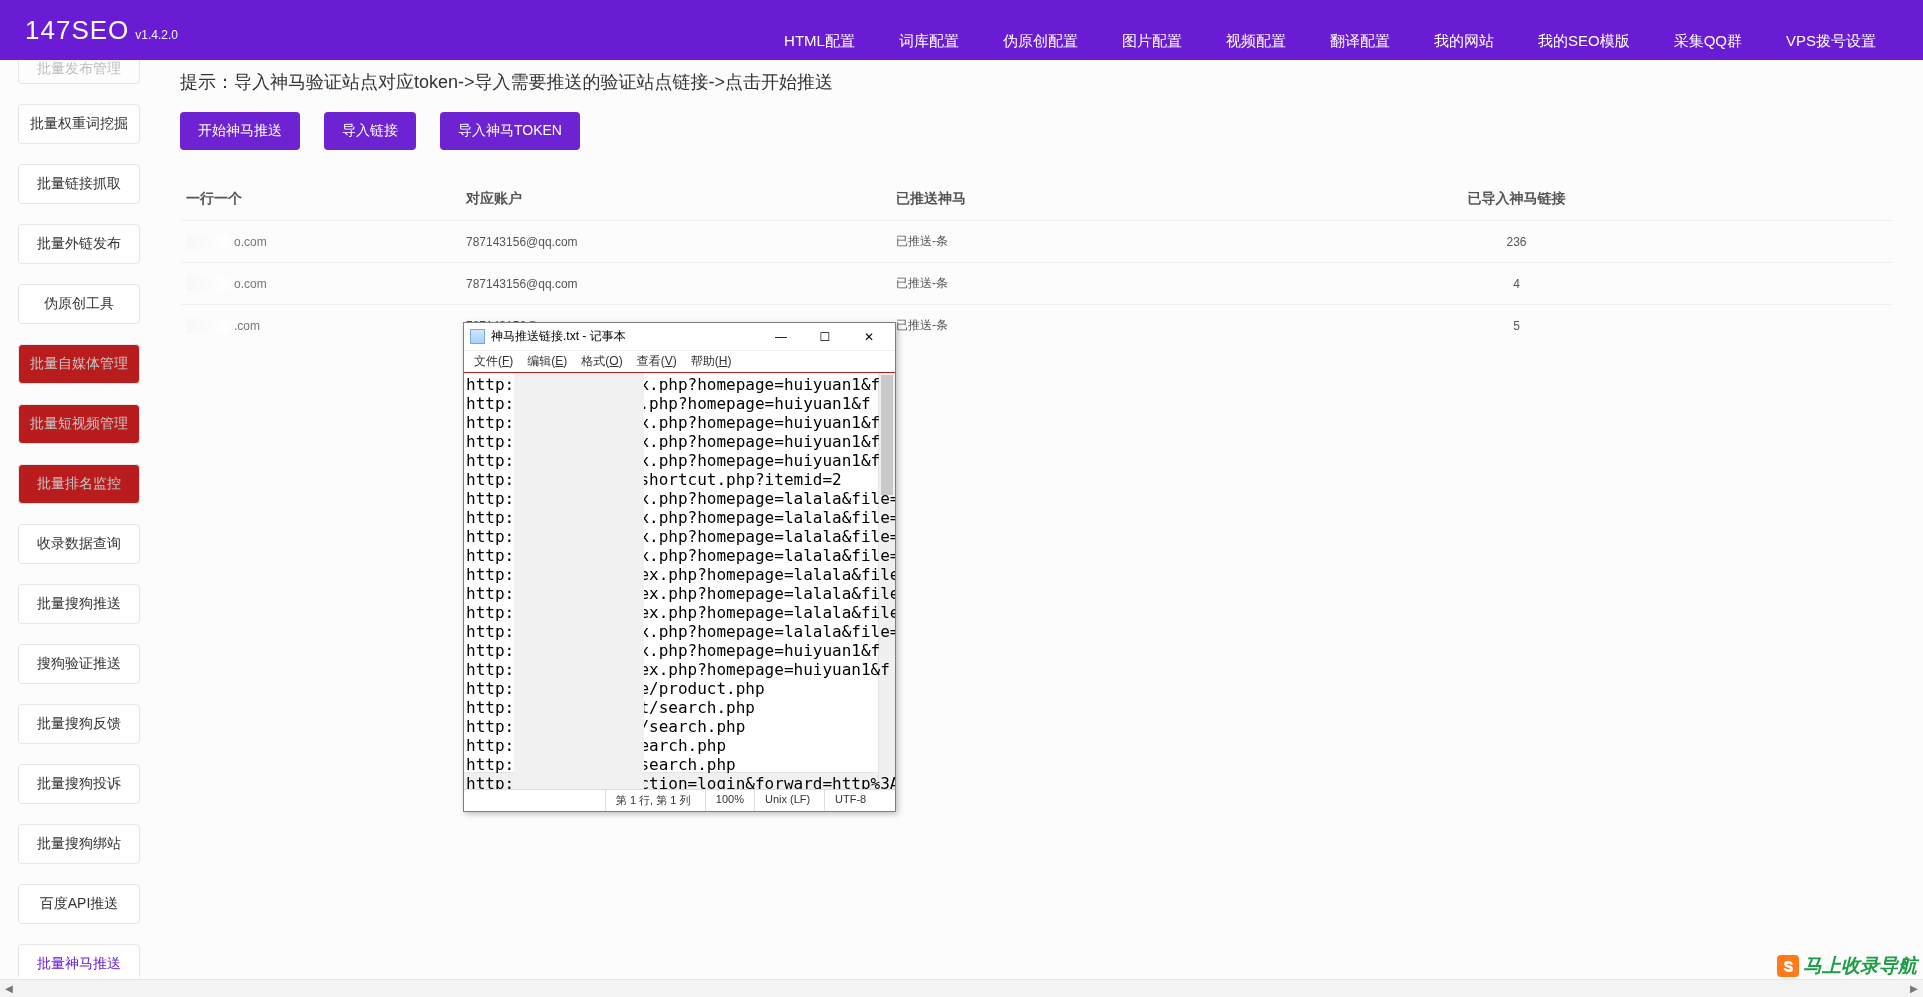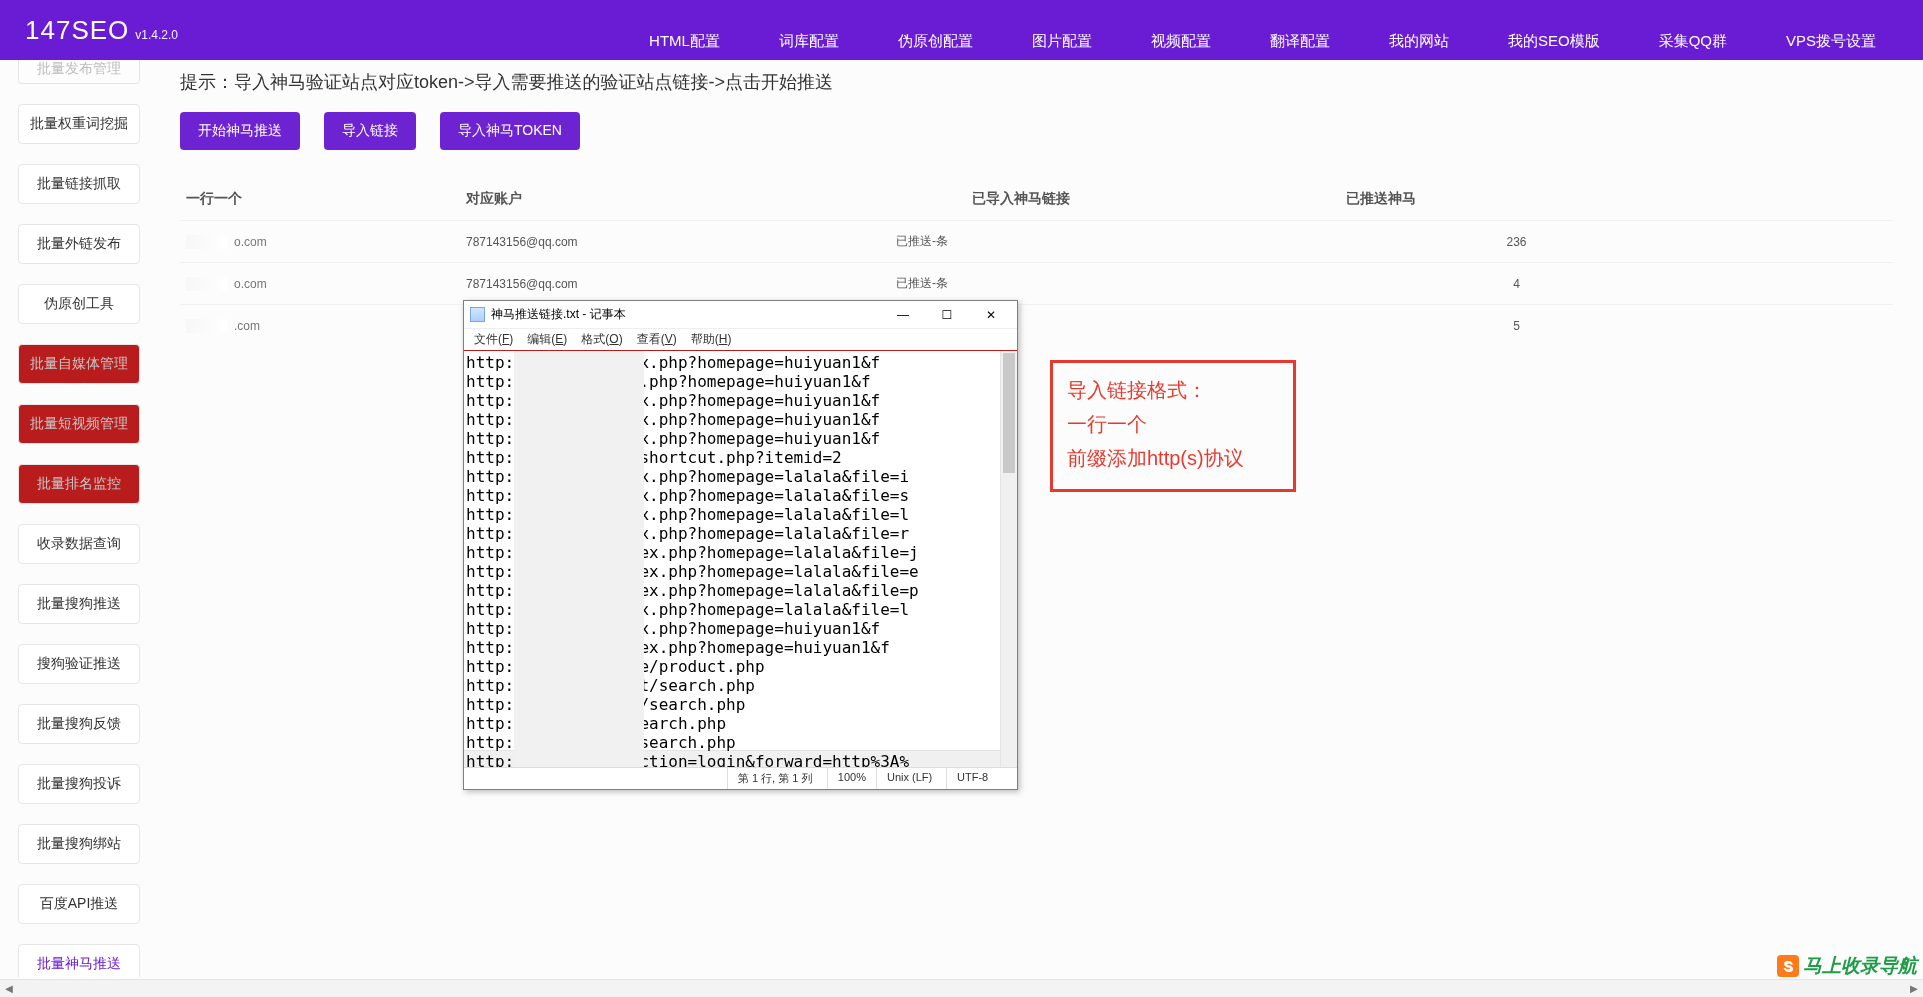--- a/index.html
+++ b/index.html
@@ -3,21 +3,21 @@
 <meta charset="utf-8">
 <style>
 * { margin: 0; padding: 0; box-sizing: border-box; }
 body { font-family: "Microsoft YaHei", Arial, sans-serif; background: #fcfcfc; font-size: 13px; color: #333; overflow: hidden; width: 1923px; height: 997px; position: relative; }
 
 
 .top-nav { background: #691cd3; height: 60px; display: flex; align-items: center; padding: 0 25px 0 25px; color: #fff; }
 .logo-area { display: flex; align-items: baseline; }
 .logo-title { font-size: 26px; font-weight: 400; letter-spacing: 1px; }
 .logo-version { font-size: 12px; margin-left: 6px; opacity: 0.95; }
-.nav-items { margin-left: auto; display: flex; gap: 15px; margin-top: 22px; }
+.nav-items { margin-left: auto; display: flex; gap: 0; margin-top: 22px; }
 .nav-item { color: #fff; padding: 0 22px; height: 60px; display: flex; align-items: center; font-size: 15px; cursor: pointer; }
 
 
 .main-wrap { display: flex; height: calc(100% - 60px - 20px); }
 
 
 .sidebar { width: 180px; padding: 6px 12px 0 18px; overflow-y: auto; }
 .side-btn { display: block; width: 122px; background: #fff; border: 1px solid #e6e6e6; border-radius: 4px; padding: 10px 0; text-align: center; color: #333; font-size: 14px; margin-bottom: 20px; cursor: pointer; box-shadow: 0 0 1px rgba(0,0,0,0.02); }
 .side-btn.disabled { color: #c6c6c6; background: #b91c1c; }
 .side-btn.active { color: #691cd3; }
@@ -32,21 +32,21 @@
 
 .tbl { width: 100%; }
 .tbl-head, .tbl-row { display: grid; grid-template-columns: 280px 430px 450px 1fr; align-items: center; padding: 12px 6px; }
 .tbl-head { font-size: 14px; color: #555; font-weight: 600; }
 .tbl-row { border-top: 1px solid #f1f1f1; font-size: 12px; color: #555; }
 .tbl-row .c1 { color:#777; padding-left: 48px; position:relative;}
 .tbl-row .c4 { text-align: center; padding-right: 200px;}
 .blur-left { position:absolute; left:0; top:0; bottom:0; width:42px; background:linear-gradient(90deg,#f7f7f7,#fff); }
 
 
-.notepad { position: absolute; left: 283px; top: 240px; width: 555px; height: 490px; background: #fff; border: 1px solid #7e7e7e; box-shadow: 2px 2px 6px rgba(0,0,0,0.25); font-family: "Segoe UI", Arial, sans-serif; }
+.notepad { position: absolute; left: 283px; top: 262px; width: 433px; height: 490px; background: #fff; border: 1px solid #7e7e7e; box-shadow: 2px 2px 6px rgba(0,0,0,0.25); font-family: "Segoe UI", Arial, sans-serif; }
 .np-title { height: 28px; background: #fff; display: flex; align-items: center; padding: 0 4px 0 6px; border-bottom: 1px solid #eee; font-size: 12px; }
 .np-title-icon { width:15px; height:15px; background:linear-gradient(#cfe6ff,#a9d0ff); border:1px solid #7aa8d8; margin-right:6px;}
 .np-title-text { flex: 1; color:#000; }
 .np-winbtn { width: 44px; height: 28px; display: flex; align-items: center; justify-content: center; color:#000; cursor:pointer;}
 .np-menu { height: 22px; display: flex; gap: 2px; padding-left: 4px; border-bottom: 1px solid #b91c1c; font-size: 12px; align-items:flex-start; }
 .np-menu span { padding: 2px 6px; cursor:pointer; }
 .np-menu span u { text-decoration: underline; }
 .np-body { height: calc(100% - 28px - 22px - 22px); overflow: hidden; font-family: SimSun, monospace; font-size: 16px; line-height: 19px; padding: 2px 2px; color:#000; position:relative; white-space:nowrap;}
 .np-body .line { position:relative; z-index:1; }
 .redact { position:absolute; left:50px; top:0; width:130px; background:#f1f1f1; z-index:2; }
@@ -120,22 +120,22 @@
     <div class="action-row" id="action-row">
         <button class="action-btn">开始神马推送</button>
         <button class="action-btn">导入链接</button>
         <button class="action-btn">导入神马TOKEN</button>
       </div>
 
     <div class="tbl">
       <div class="tbl-head">
         <div>一行一个</div>
         <div>对应账户</div>
+        <div>已推送神马</div>
         <div style="text-align:center;padding-right:200px;">已导入神马链接</div>
-        <div>已推送神马</div>
       </div>
       <div id="table-body">
           <div class="tbl-row">
             <div class="c1"><span class="blur-left"></span>o.com</div>
             <div>787143156@qq.com</div>
             <div>已推送-条</div>
             <div class="c4">236</div>
           </div>
           <div class="tbl-row">
             <div class="c1"><span class="blur-left"></span>o.com</div>
@@ -198,25 +198,20 @@
       <div class="np-scroll-h"></div>
       <div class="np-status">
         <div class="sp"></div>
         <div style="min-width:100px;">第 1 行, 第 1 列</div>
         <div>100%</div>
         <div style="min-width:70px;">Unix (LF)</div>
         <div style="min-width:70px;border-right:none;">UTF-8</div>
       </div>
     </div>
 
-    <div class="callout">
-      <div>导入链接格式：</div>
-      <div>一行一个</div>
-      <div>前缀添加http(s)协议</div>
-    </div>
   </div>
 </div>
 
 <div class="watermark">
   <span class="wm-badge">S</span>
   <span>马上收录导航</span>
 </div>
 
 <div class="bottom-scroll">
   <div class="arrow">◄</div>

